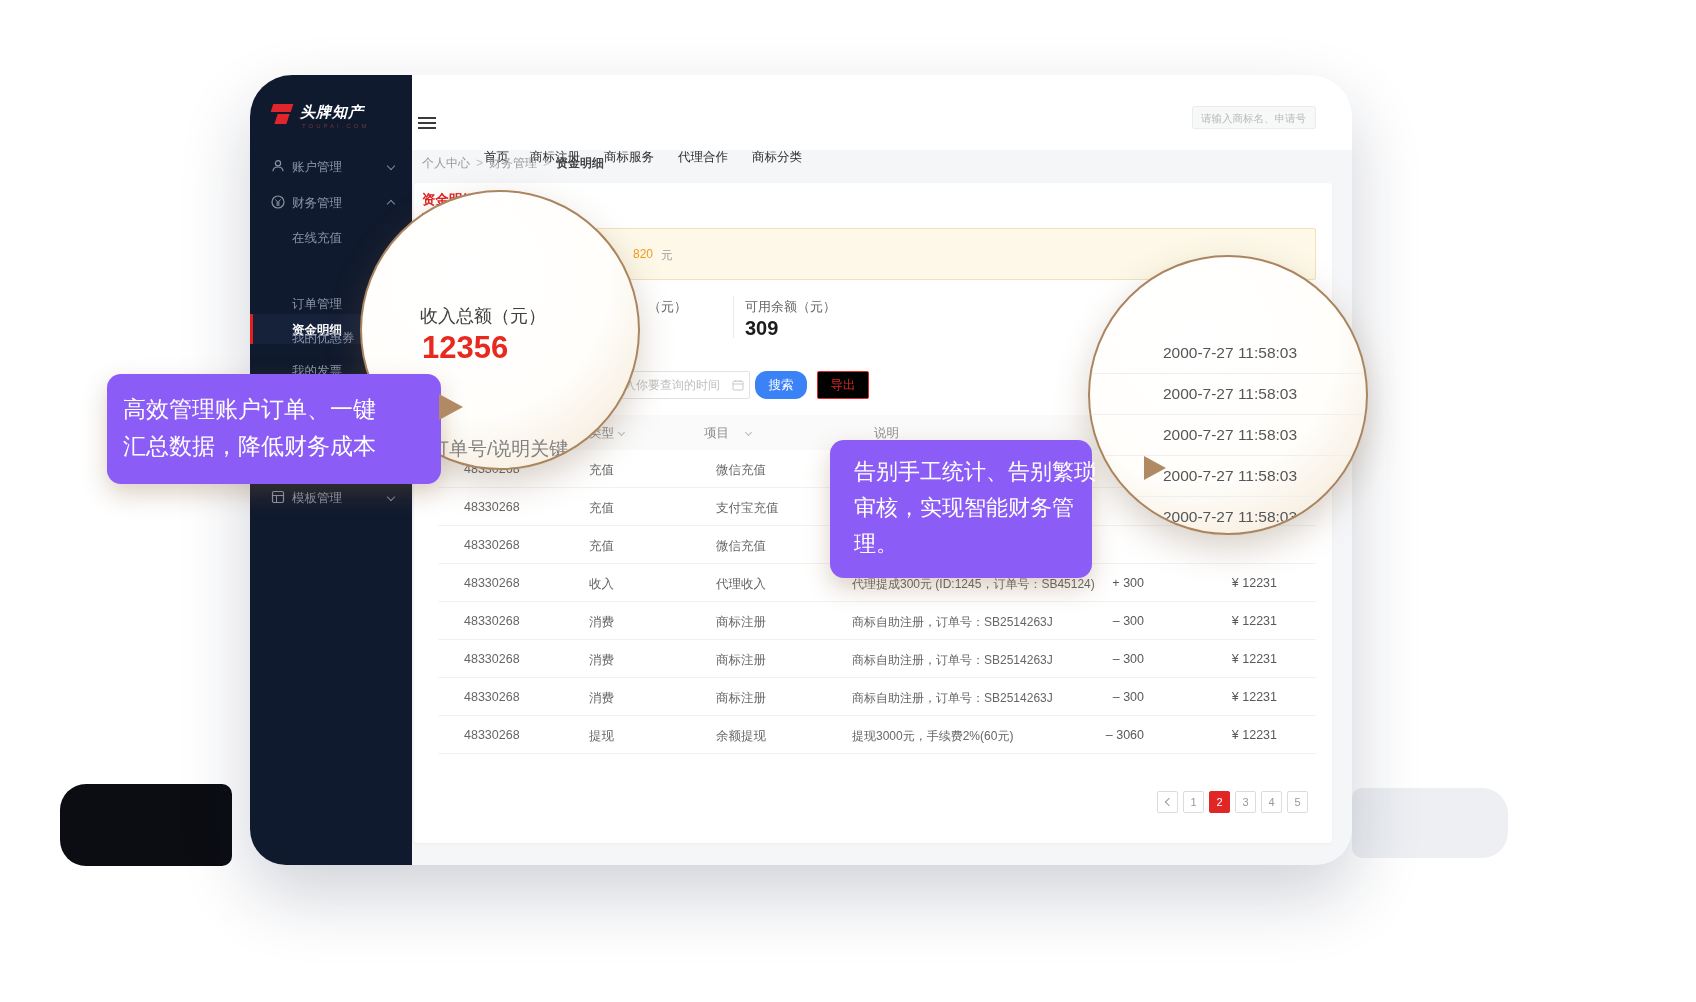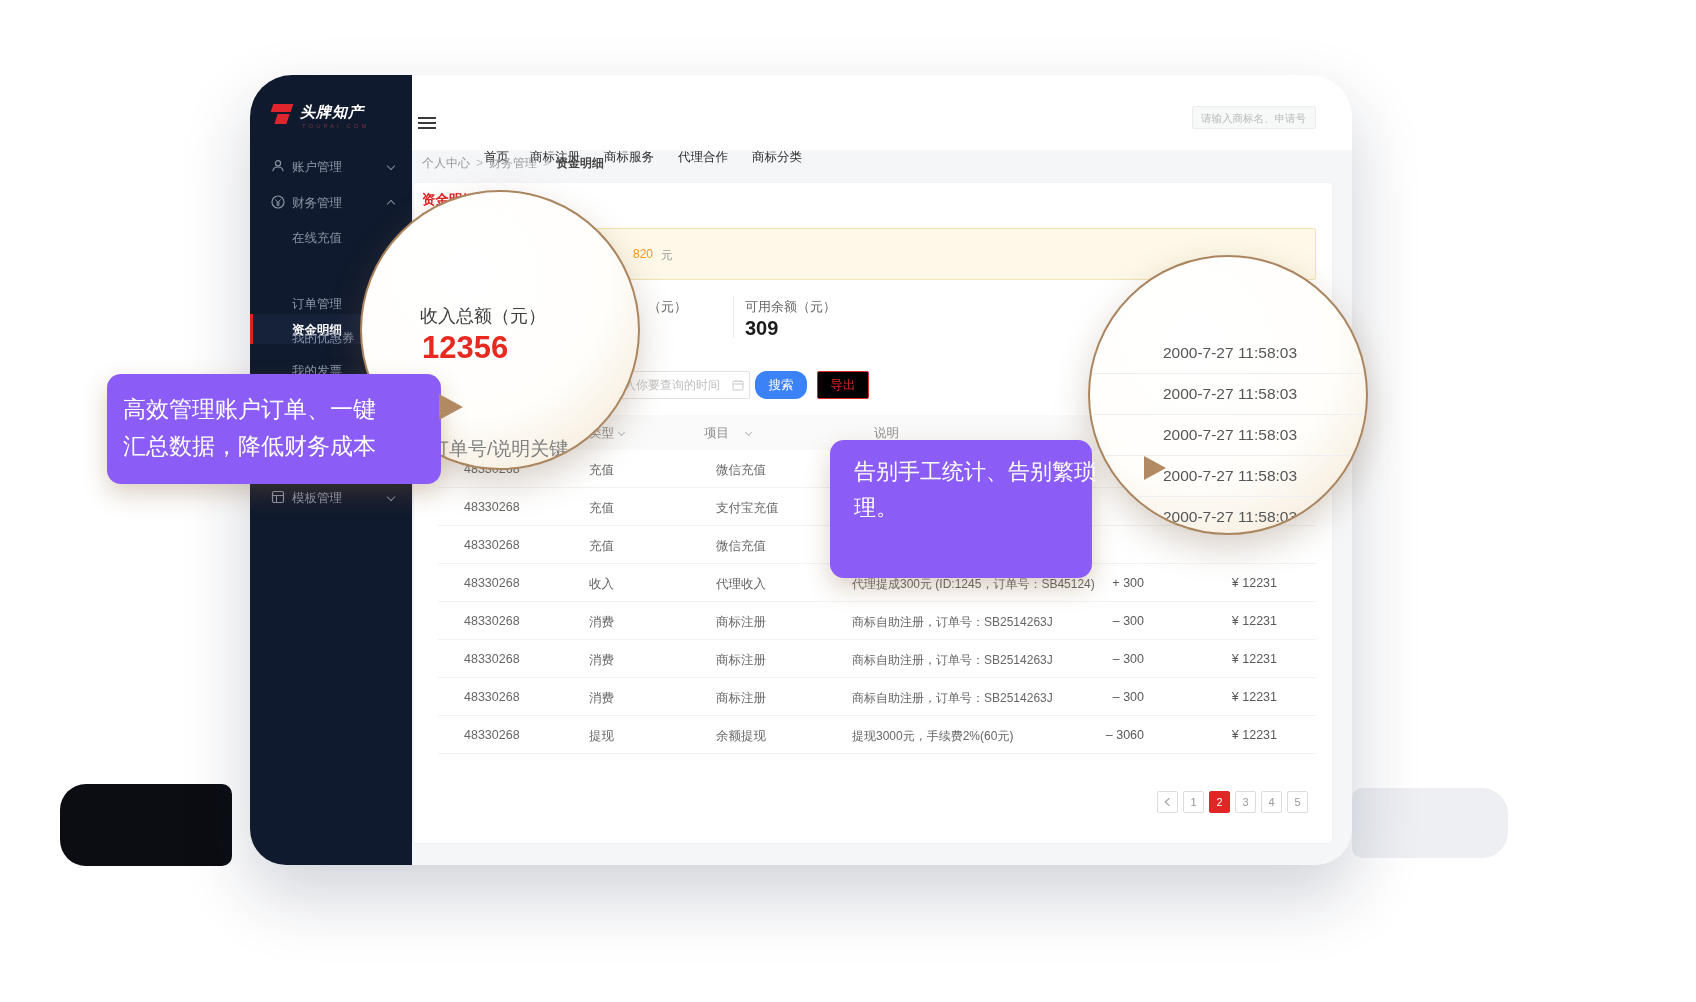--- a/index.html
+++ b/index.html
@@ -356,17 +356,18 @@
   </div>
 
   <div class="bubble bubble-left">
     <div>高效管理账户订单、一键</div>
     <div>汇总数据，降低财务成本</div>
     <div class="arrow"></div>
   </div>
 
   <div class="bubble bubble-right">
     <div>告别手工统计、告别繁琐</div>
+    <div>审核，实现智能财务管</div>
     <div>理。</div>
     <div class="arrow"></div>
   </div>
 
 </div>
 
 </body></html>

